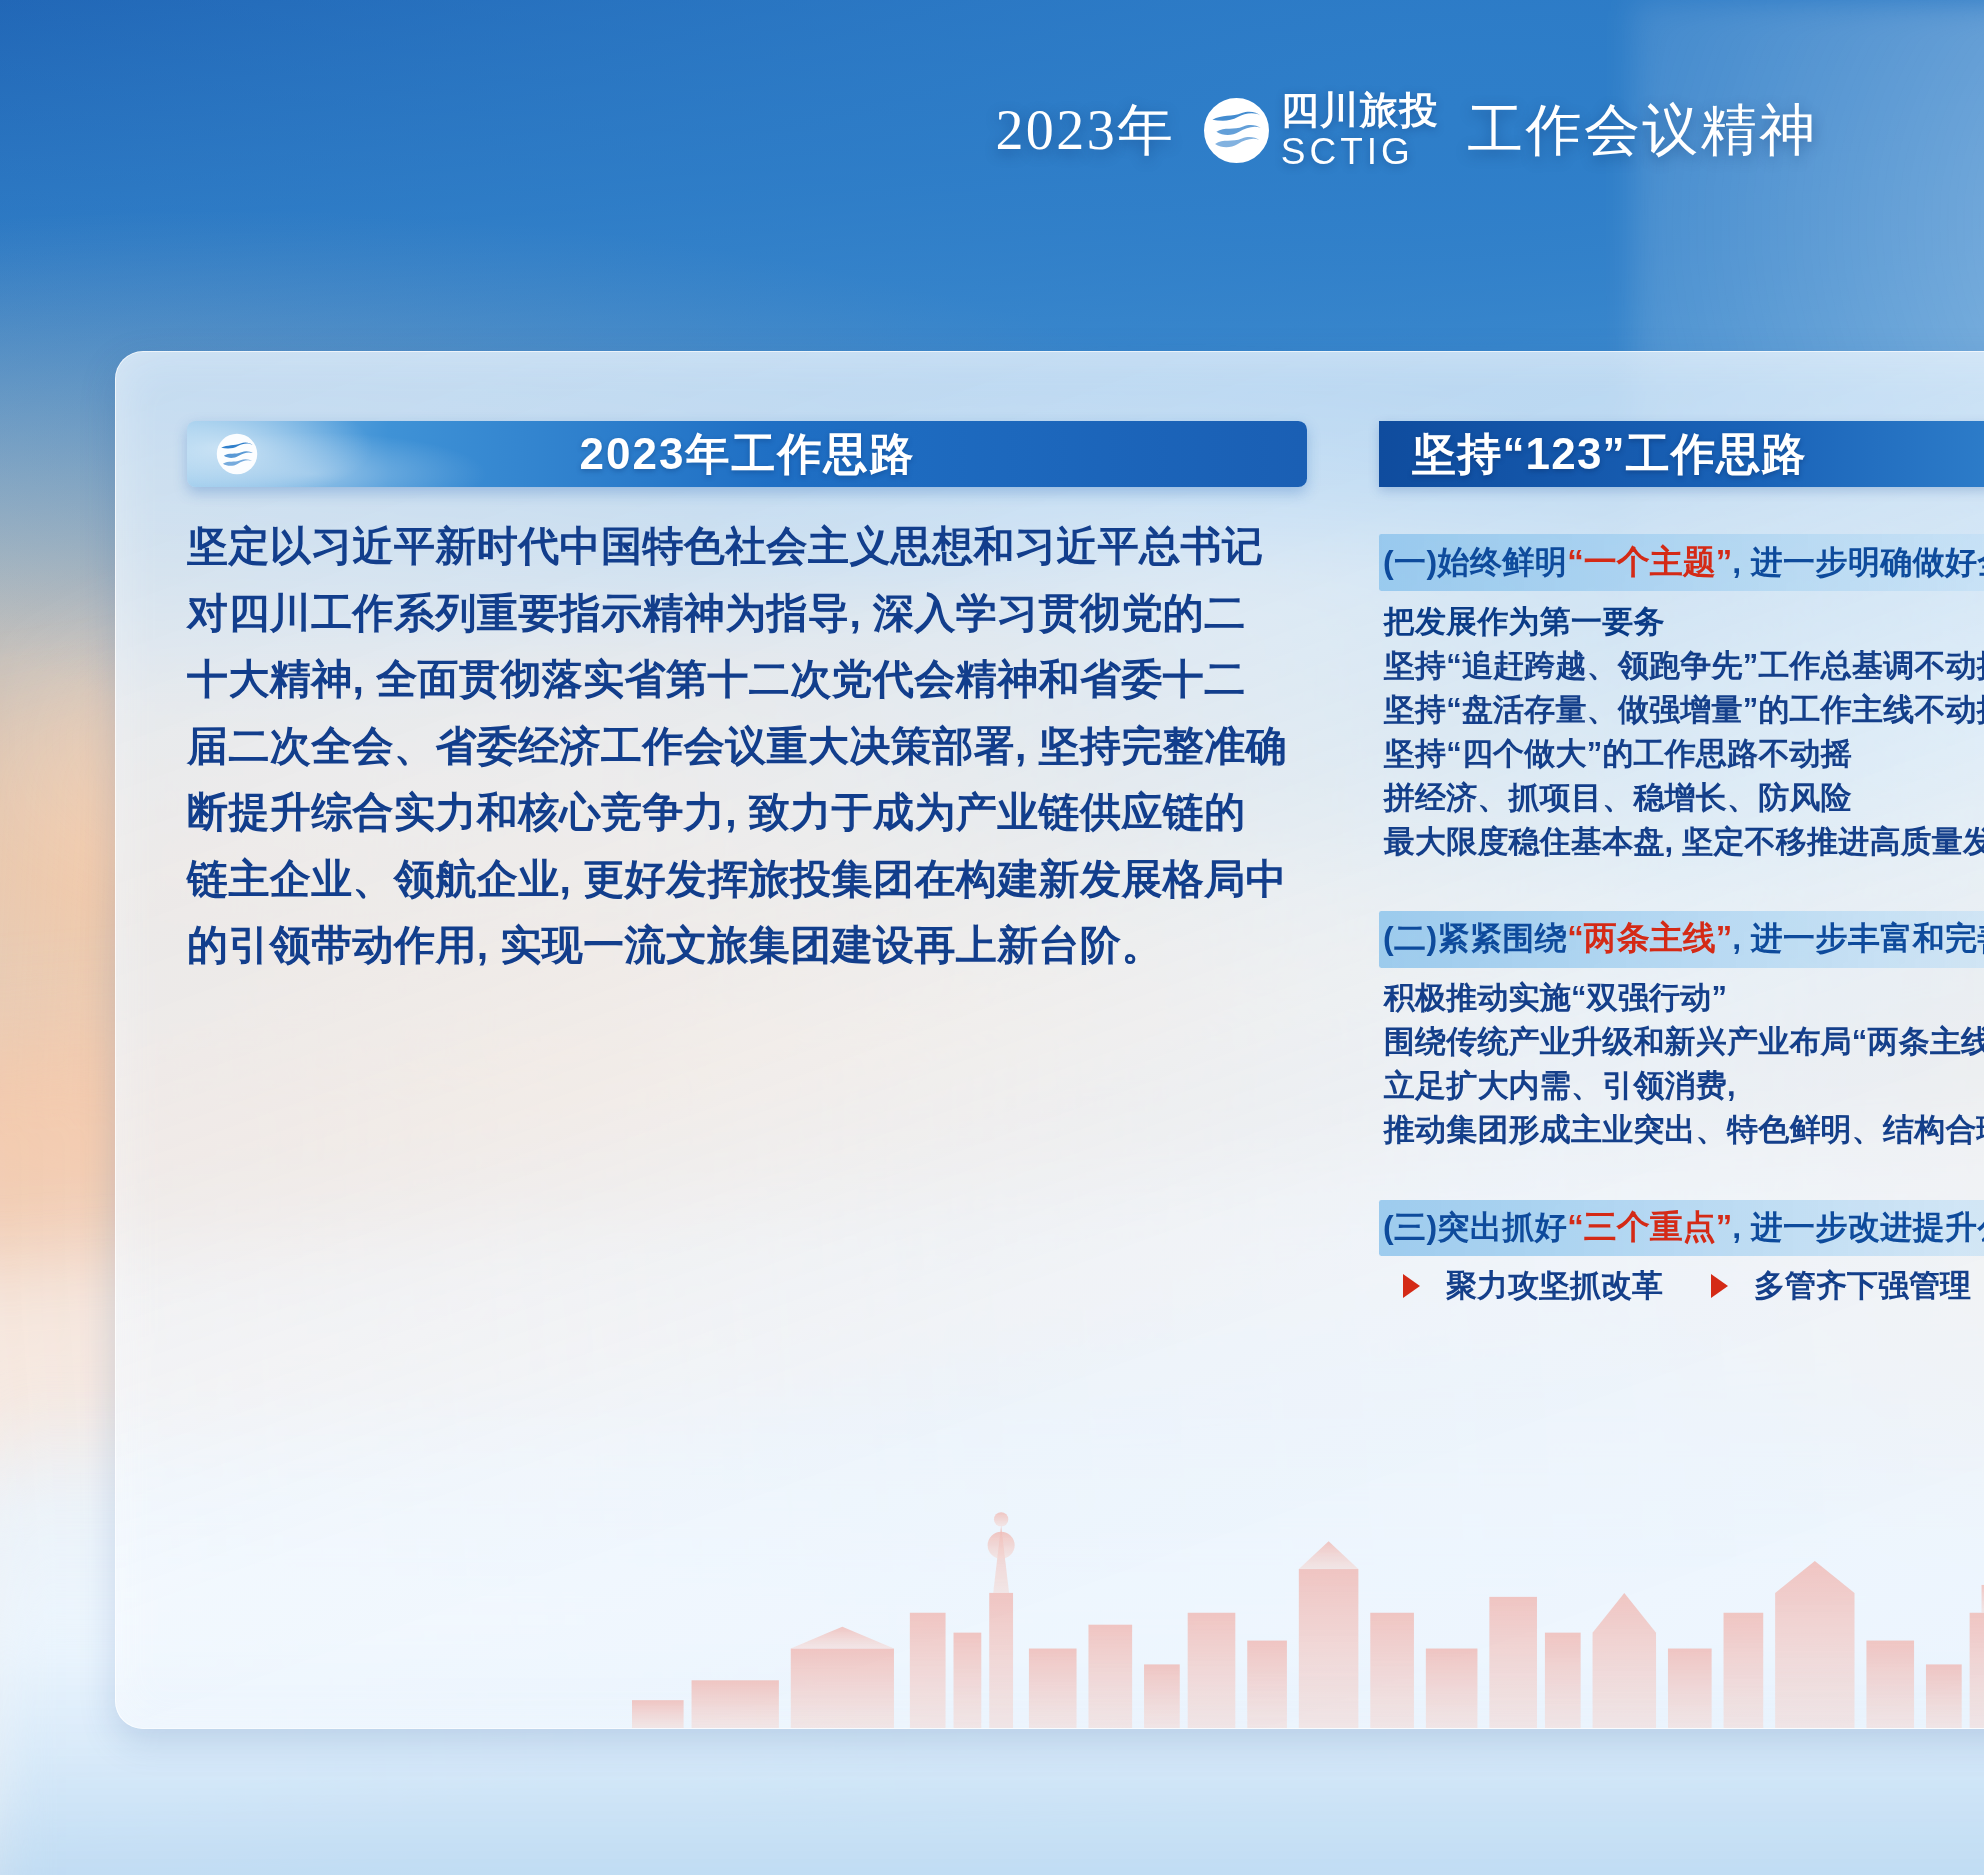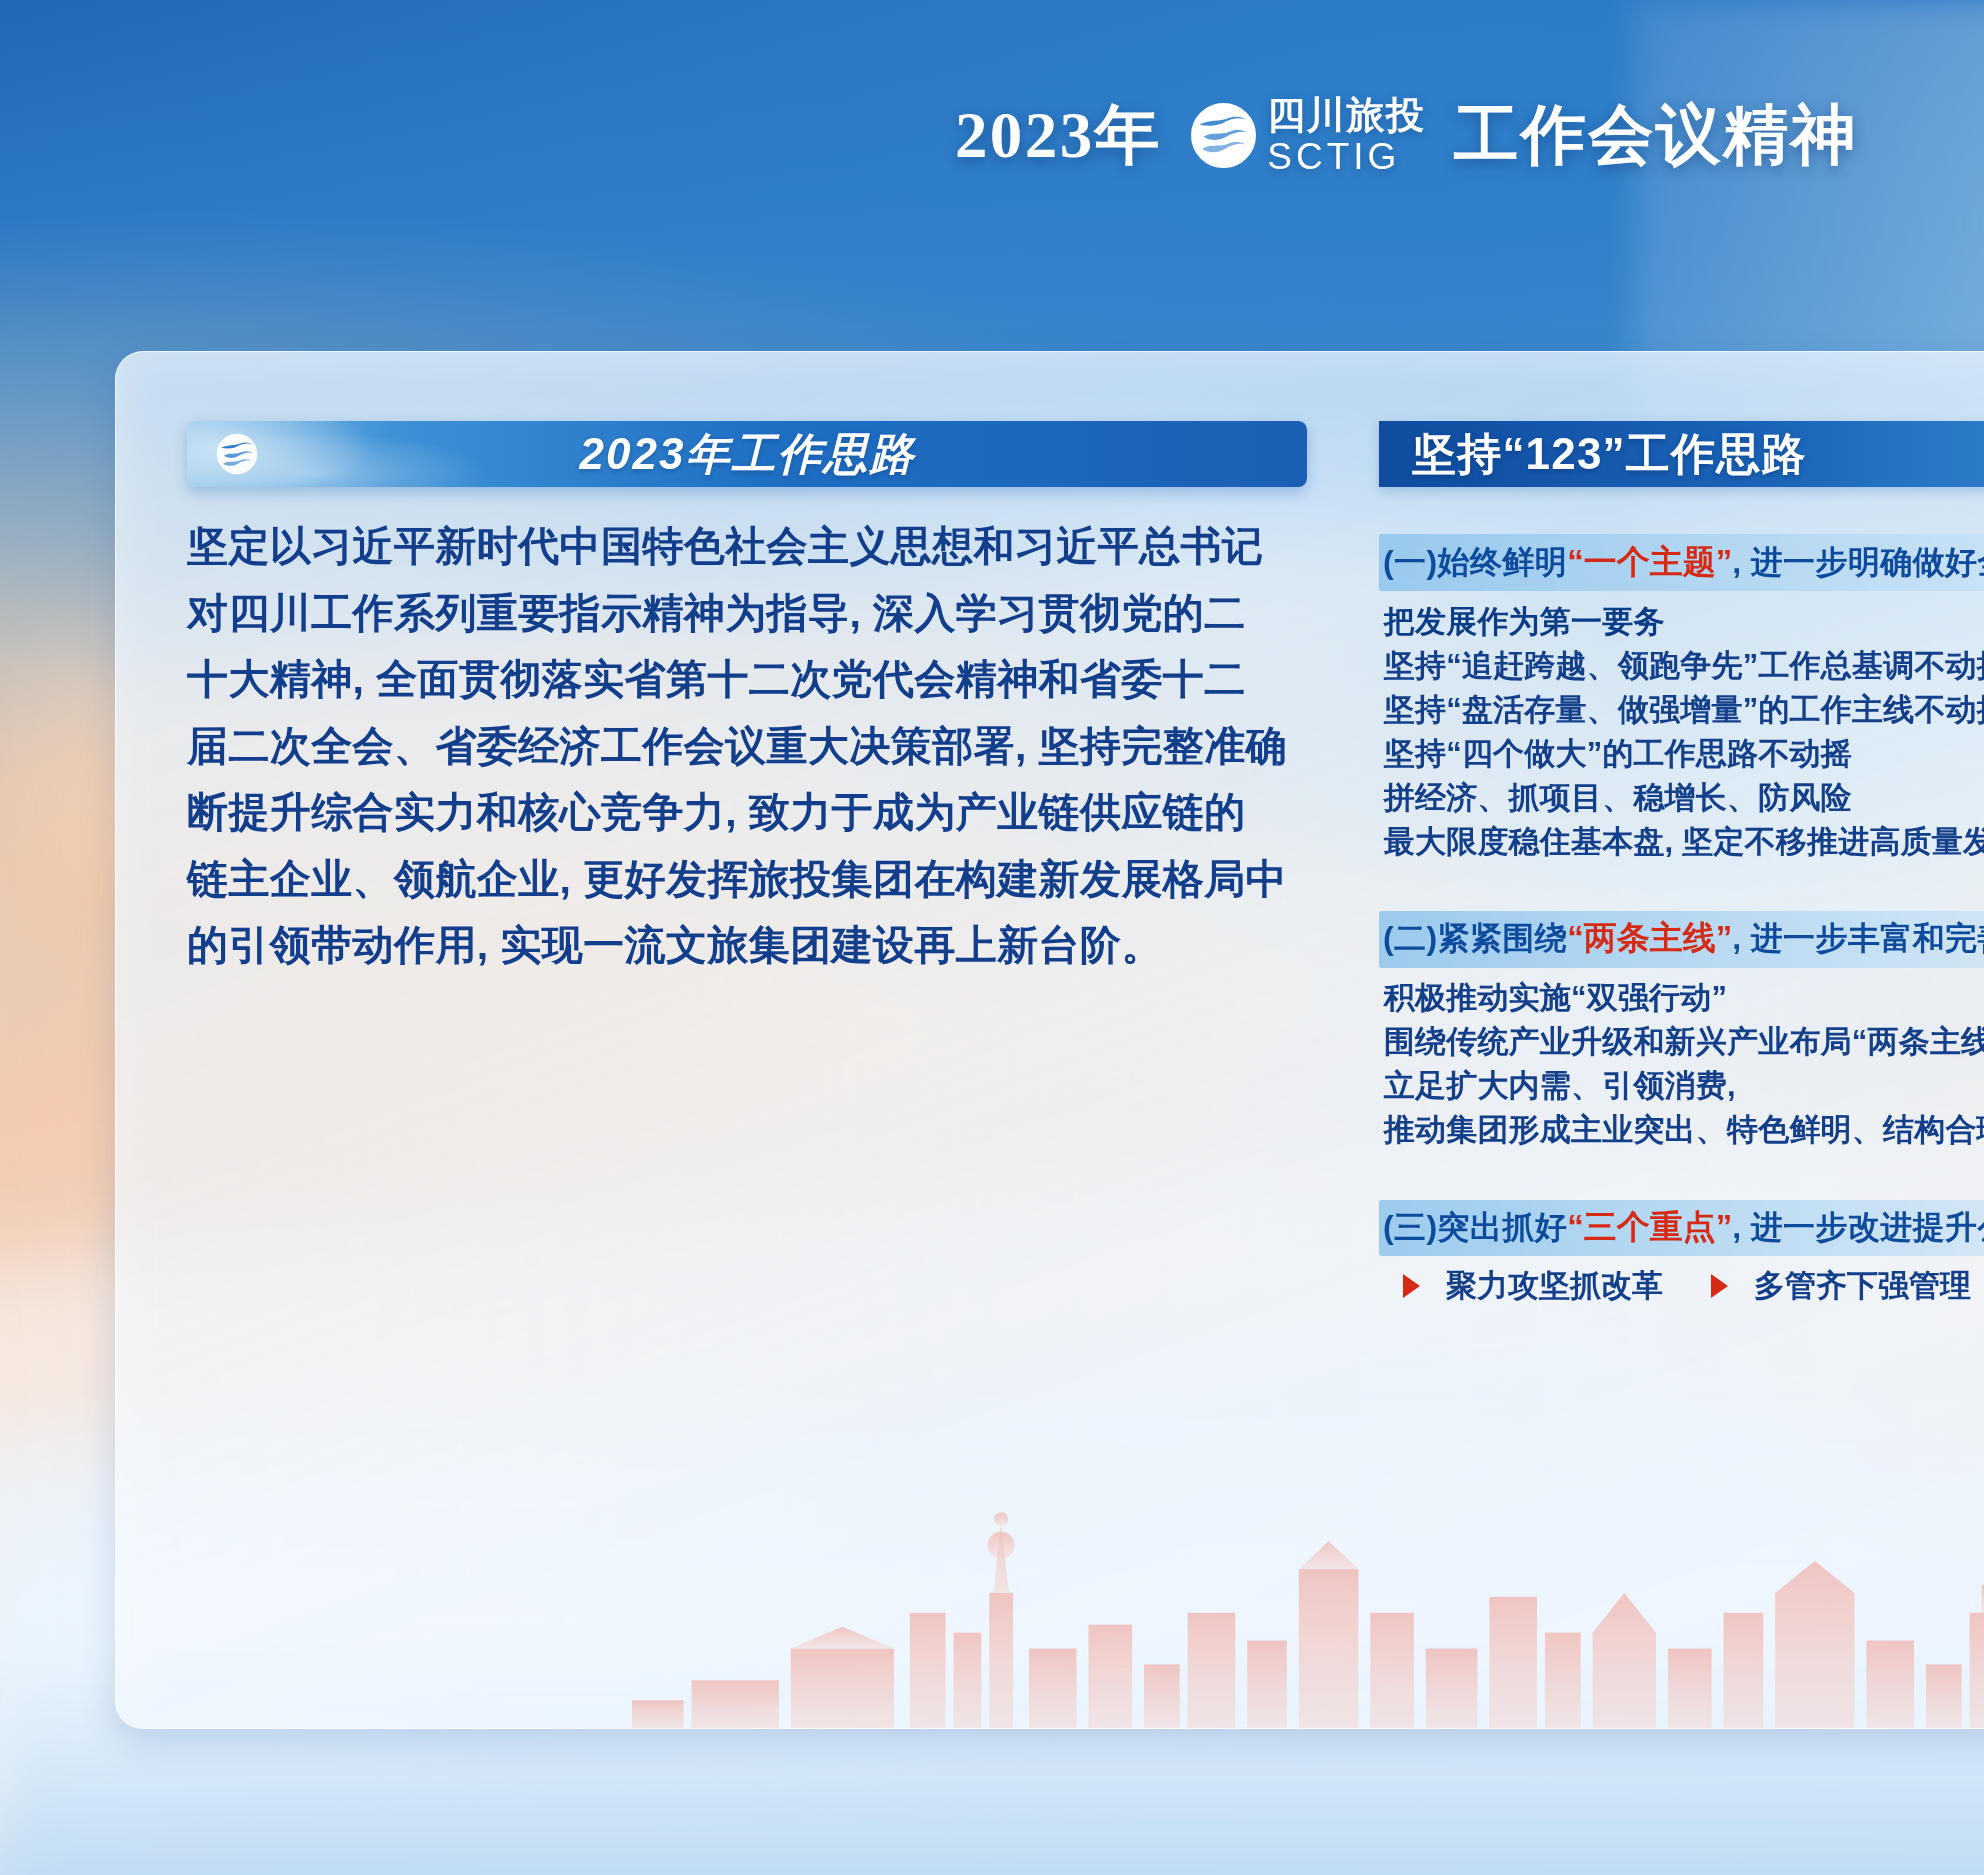--- a/index.html
+++ b/index.html
@@ -84,22 +84,22 @@
     width: 100%;
     display: flex;
     align-items: center;
     justify-content: center;
     gap: 28px;
     z-index: 6;
   }
   .header-title {
     color: #ffffff;
     font-family: "Liberation Serif", "DejaVu Serif", serif;
-    font-weight: bold;
-    font-size: 65px;
+    font-weight: normal;
+    font-size: 56px;
     letter-spacing: 2.4px;
     text-shadow: 0 4px 13.5px rgba(9,46,104,0.45);
     white-space: nowrap;
   }
   .logo-block {
     display: flex;
     align-items: center;
     gap: 10.3px;
   }
   .logo-globe {
@@ -197,21 +197,20 @@
   .banner-left-title {
     position: relative;
     flex: 1;
     text-align: center;
     color: #ffffff;
     font-size: 44px;
     font-weight: bold;
     letter-spacing: 2px;
     padding-right: 71px;
     text-shadow: 0 1.6px 5.6px rgba(10,50,110,0.35);
-    font-style: italic;
   }
 
   .left-body {
     margin-top: 37px;
     width: 1112px;
   }
   .left-body p {
     margin: 0 0 20.6px 0;
     color: #123e8c;
     font-size: 41px;

